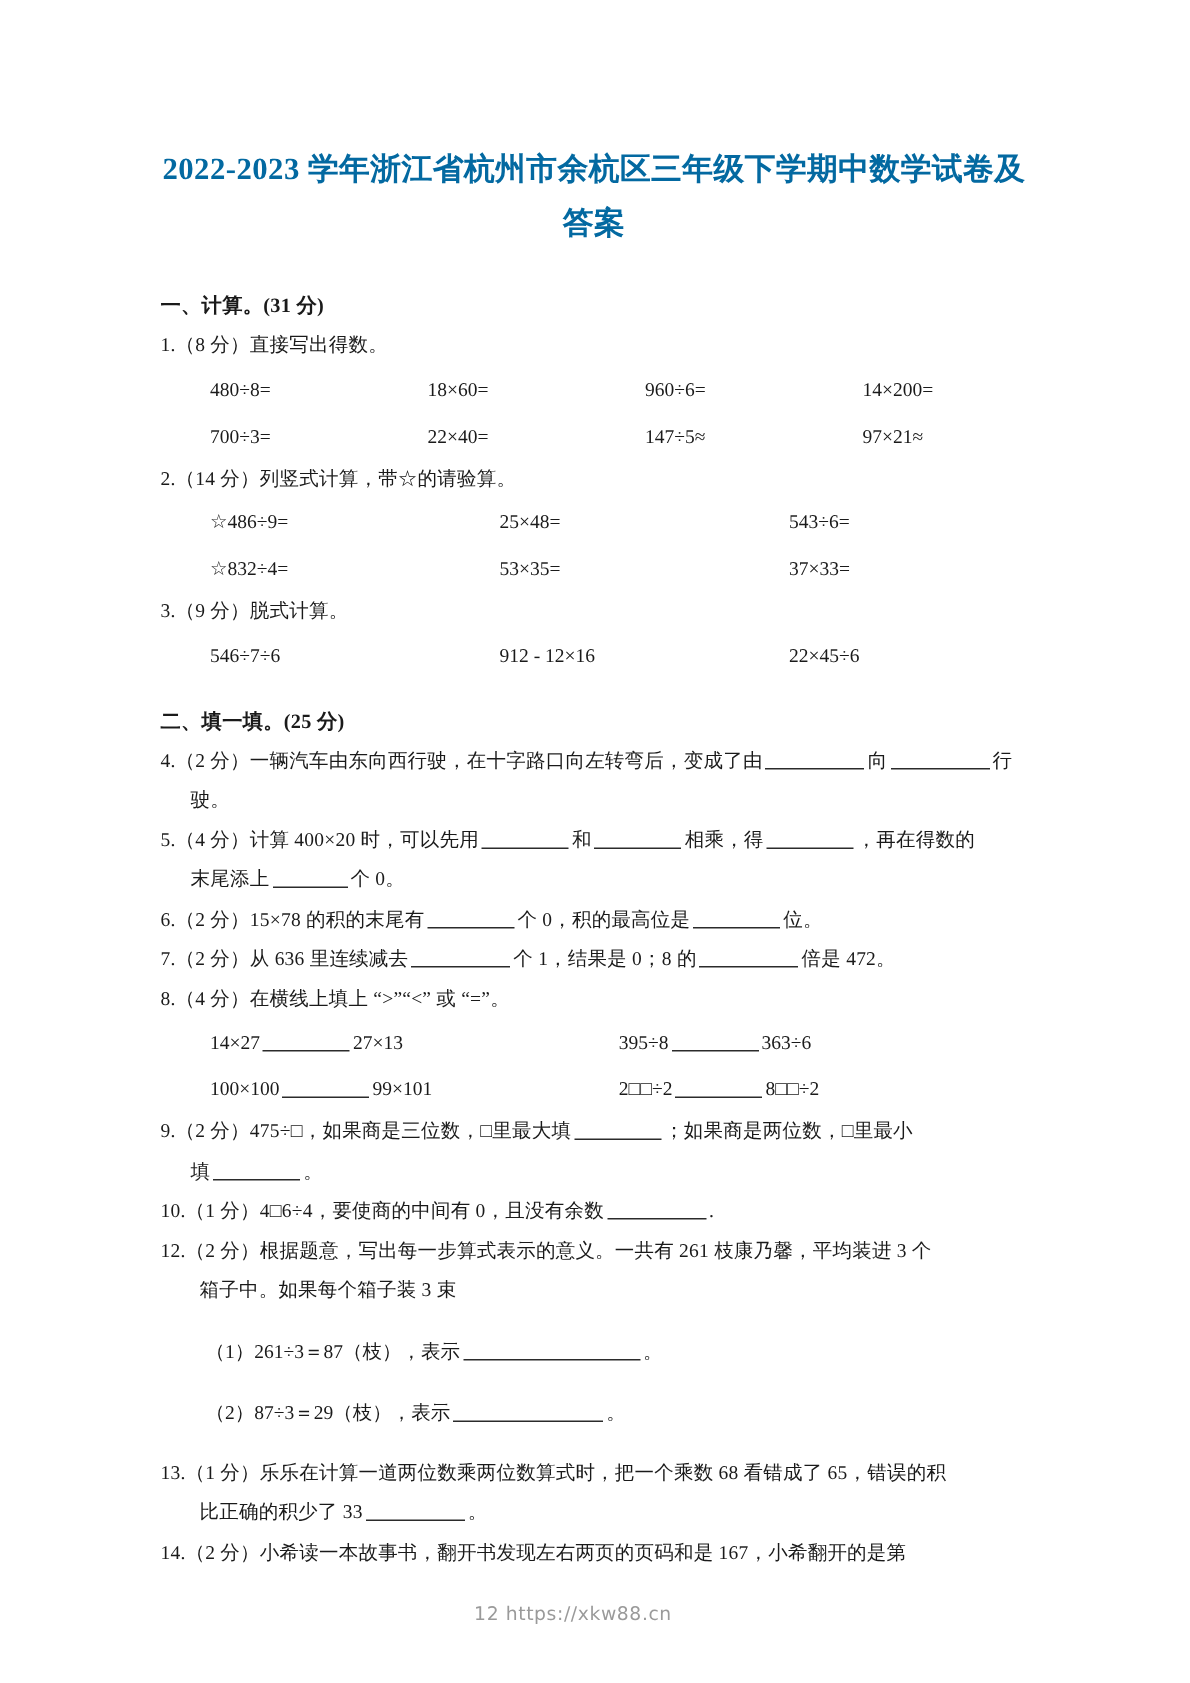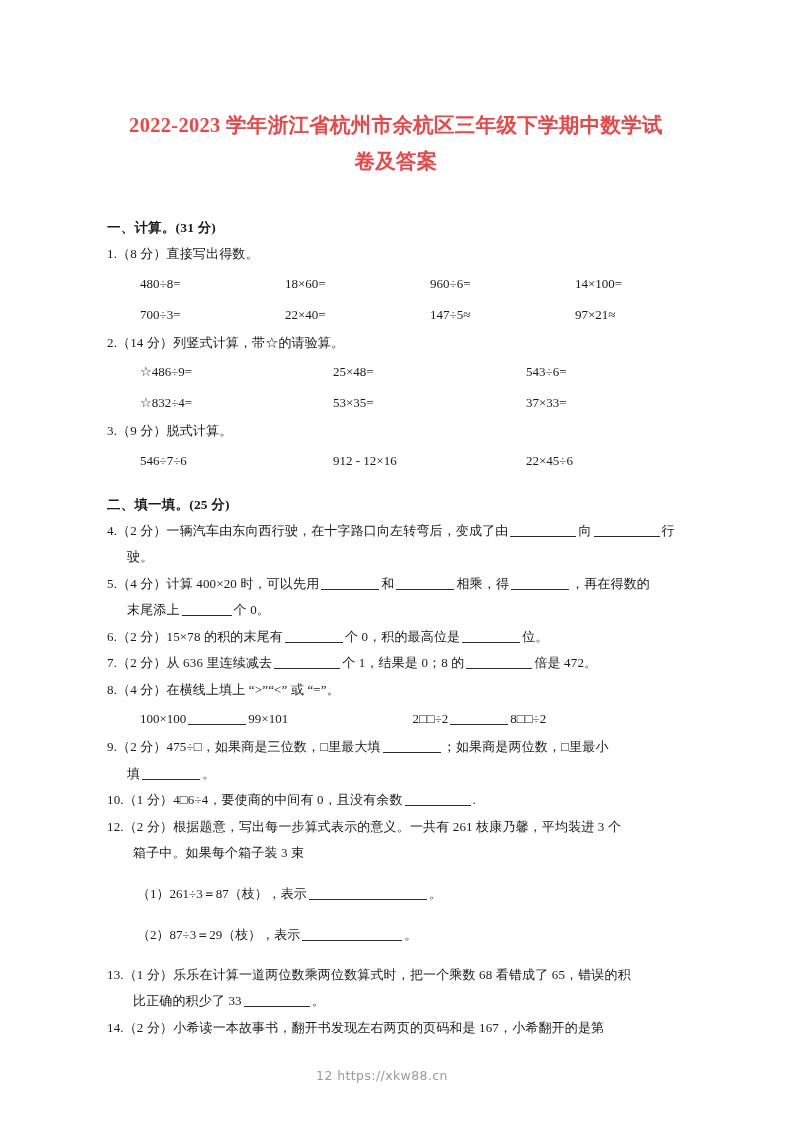--- a/index.html
+++ b/index.html
@@ -28,22 +28,22 @@
   }
 
   
   .doc-title {
     font-size: 20.5px;
     font-weight: bold;
     text-align: center;
     line-height: 36px;
     letter-spacing: 0.3px;
     padding-top: 95px;
-    margin: 12px;
-    color: #ef4444;
+    margin: 0;
+    color: #0369a1;
   }
 
   
   .section-head {
     font-size: 13.5px;
     font-weight: bold;
     margin: 0;
     line-height: 26px;
     letter-spacing: 0.2px;
   }
@@ -132,21 +132,21 @@
 
     <h1 class="doc-title">2022-2023 学年浙江省杭州市余杭区三年级下学期中数学试卷及答案</h1>
 
     <p class="section-head sec1">一、计算。(31 分)</p>
 
     <p class="q q-wrap">1.（8 分）直接写出得数。</p>
     <div class="expr-row cols4">
       <span class="cell">480÷8=</span>
       <span class="cell">18×60=</span>
       <span class="cell">960÷6=</span>
-      <span class="cell">14×100=</span>
+      <span class="cell">14×200=</span>
     </div>
     <div class="expr-row cols4">
       <span class="cell">700÷3=</span>
       <span class="cell">22×40=</span>
       <span class="cell">147÷5≈</span>
       <span class="cell">97×21≈</span>
     </div>
 
     <p class="q q-wrap">2.（14 分）列竖式计算，带☆的请验算。</p>
     <div class="expr-row cols3">
@@ -172,20 +172,24 @@
     <p class="q q-wrap"><span>4.（2 分）一辆汽车由东向西行驶，在十字路口向左转弯后，变成了由</span><span class="bl bl-l"></span><span>向</span><span class="bl bl-l"></span><span>行</span><br><span>驶。</span></p>
 
     <p class="q q-wrap"><span>5.（4 分）计算 400×20 时，可以先用</span><span class="bl bl-m"></span><span>和</span><span class="bl bl-m"></span><span>相乘，得</span><span class="bl bl-m"></span><span>，再在得数的</span><br><span>末尾添上</span><span class="bl bl-s"></span><span>个 0。</span></p>
 
     <p class="q q-wrap"><span>6.（2 分）15×78 的积的末尾有</span><span class="bl bl-m"></span><span>个 0，积的最高位是</span><span class="bl bl-m"></span><span>位。</span></p>
 
     <p class="q q-wrap"><span>7.（2 分）从 636 里连续减去</span><span class="bl bl-l"></span><span>个 1，结果是 0；8 的</span><span class="bl bl-l"></span><span>倍是 472。</span></p>
 
     <p class="q q-wrap">8.（4 分）在横线上填上 “&gt;”“&lt;” 或 “=”。</p>
     <div class="cmp-row">
+      <span class="cell"><span>14×27</span><span class="bl bl-m"></span><span>27×13</span></span>
+      <span class="cell"><span>395÷8</span><span class="bl bl-m"></span><span>363÷6</span></span>
+    </div>
+    <div class="cmp-row">
       <span class="cell"><span>100×100</span><span class="bl bl-m"></span><span>99×101</span></span>
       <span class="cell"><span>2□□÷2</span><span class="bl bl-m"></span><span>8□□÷2</span></span>
     </div>
 
     <p class="q q-wrap"><span>9.（2 分）475÷□，如果商是三位数，□里最大填</span><span class="bl bl-m"></span><span>；如果商是两位数，□里最小</span><br><span>填</span><span class="bl bl-m"></span><span>。</span></p>
 
     <p class="q q-wrap w2"><span>10.（1 分）4□6÷4，要使商的中间有 0，且没有余数</span><span class="bl bl-l"></span><span>.</span></p>
 
 
     <p class="q q-wrap w2"><span>12.（2 分）根据题意，写出每一步算式表示的意义。一共有 261 枝康乃馨，平均装进 3 个</span><br><span>箱子中。如果每个箱子装 3 束</span></p>

